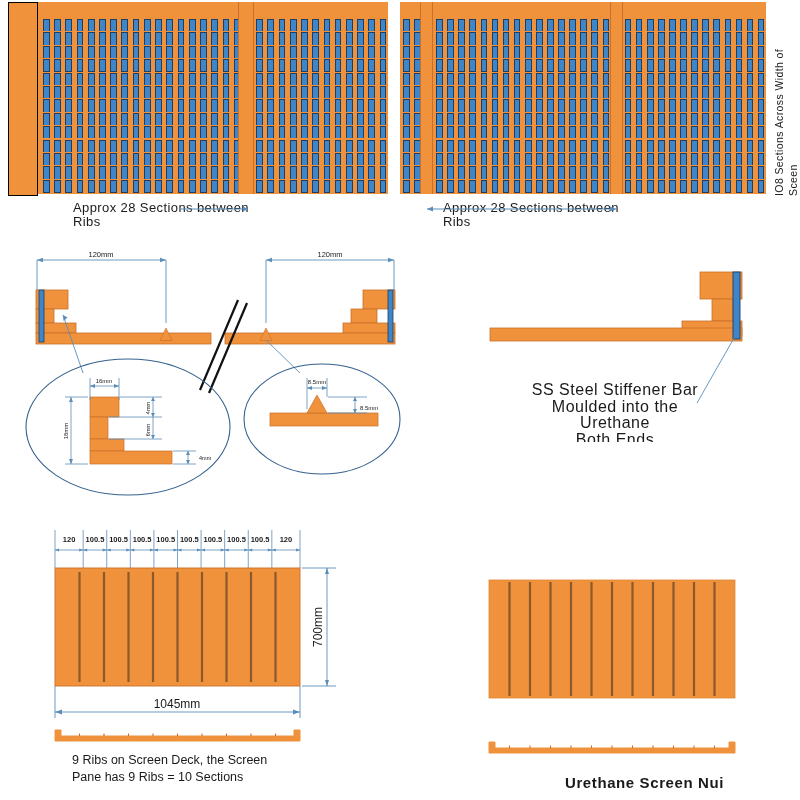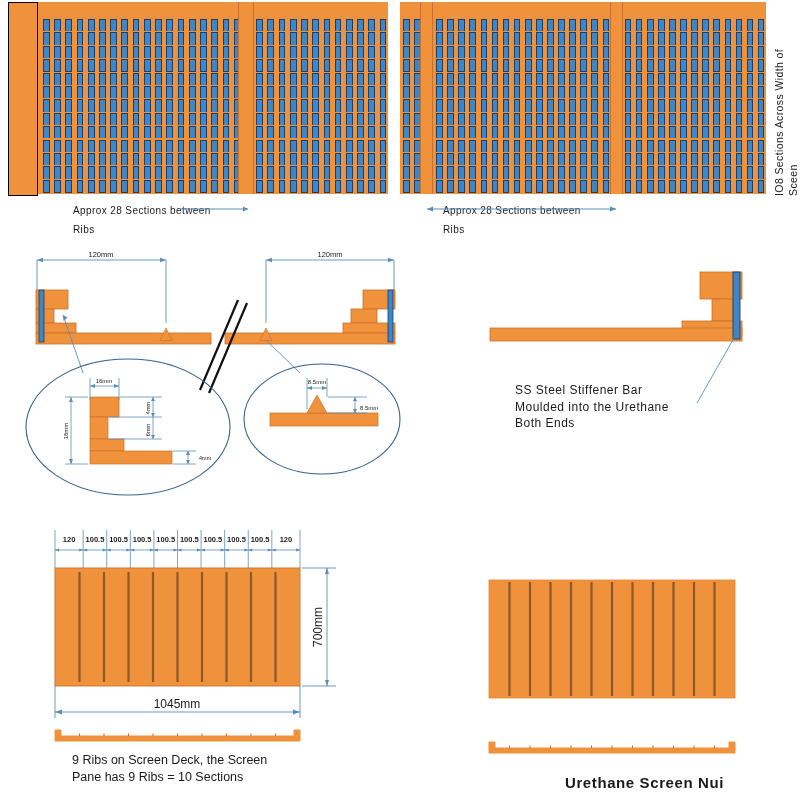--- a/index.html
+++ b/index.html
@@ -15,21 +15,21 @@
   .mesh-frame{position:absolute;background:#f0913c;}
   .mesh-grid{position:absolute;display:grid;}
   .cell{background:#f0913c;position:relative;}
   .cell i{
     position:absolute;left:26%;top:8%;width:42%;height:84%;
     background:#3e86c8;border:0.8px solid #1d3f66;display:block;
   }
   .rib{position:absolute;background:#f0913c;border-left:1px solid #c9712a;border-right:1px solid #c9712a;}
   .edgebar{position:absolute;background:#f0913c;border:1.6px solid #000;}
 
-  .cap{position:absolute;font-size:10px;line-height:19px;letter-spacing:.4px;white-space:pre-line;}
+  .cap{position:absolute;font-size:13px;line-height:14px;letter-spacing:.4px;white-space:pre-line;}
   .cap-big{font-size:12.5px;line-height:16px;letter-spacing:.5px;white-space:pre-line;}
   .title{position:absolute;font-size:15px;font-weight:bold;letter-spacing:.6px;white-space:pre-line;}
   .vcap{
     position:absolute;font-size:10.5px;line-height:14px;letter-spacing:.4px;
     writing-mode:vertical-rl;transform:rotate(180deg);white-space:pre-line;text-align:left;
   }
 </style>
 </head>
 <body>
 
@@ -2697,21 +2697,21 @@
     <rect x="230" y="2" width="42" height="27" fill="#f0913c" stroke="#c9712a" stroke-width="0.8"></rect>
     <rect x="242" y="29" width="21" height="22" fill="#f0913c" stroke="#c9712a" stroke-width="0.8"></rect>
     <rect x="212" y="51" width="60" height="15" fill="#f0913c" stroke="#c9712a" stroke-width="0.8"></rect>
     <rect x="20" y="58" width="252" height="13" fill="#f0913c" stroke="#c9712a" stroke-width="0.8"></rect>
     <rect x="263" y="2" width="7" height="67" fill="#3e86c8" stroke="#1d3f66" stroke-width="0.9"></rect>
   </g>
   <g>
     <line x1="264" y1="68" x2="227" y2="133" stroke="#5b8db8" stroke-width="0.9"></line>
   </g>
   <foreignObject x="45" y="112" width="200" height="60">
-    <div xmlns="http://www.w3.org/1999/xhtml" class="cap-big" style="font-family:'Liberation Sans',sans-serif;font-size:12px;line-height:16.5px;color:#1a1a1a;white-space:pre-line;">SS  Steel  Stiffener  Bar
+    <div xmlns="http://www.w3.org/1999/xhtml" class="cap-big" style="font-family:'Liberation Sans',sans-serif;font-size:16px;line-height:16.5px;color:#1a1a1a;white-space:pre-line;text-align:center;">SS  Steel  Stiffener  Bar
 Moulded  into  the  Urethane
 Both  Ends</div>
   </foreignObject>
 </svg>
 
 <svg class="panel" style="left:30px;top:520px;width:360px;height:280px;" viewBox="0 0 360 280">
 
   <g id="plan-dims">
       <line x1="25" y1="10" x2="25" y2="48" stroke="#5b8db8" stroke-width="0.8"></line>
       <line x1="53.160919540229884" y1="10" x2="53.160919540229884" y2="48" stroke="#5b8db8" stroke-width="0.8"></line>

